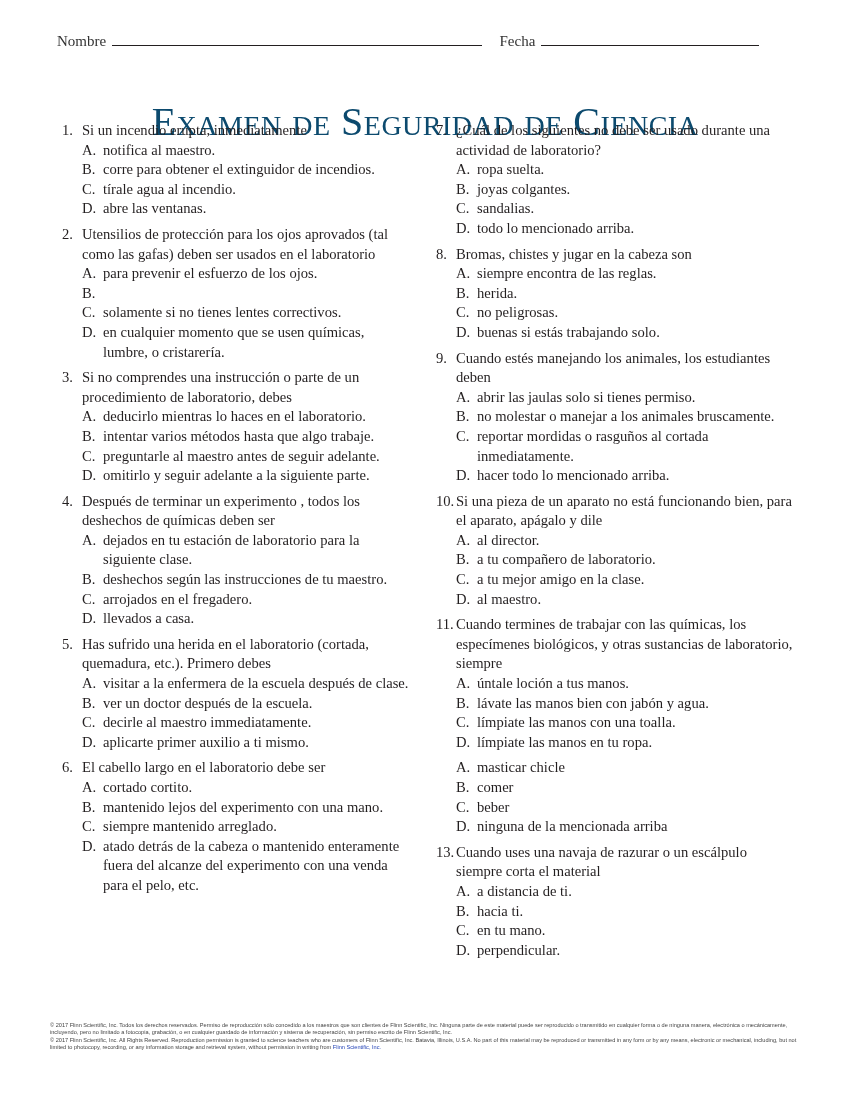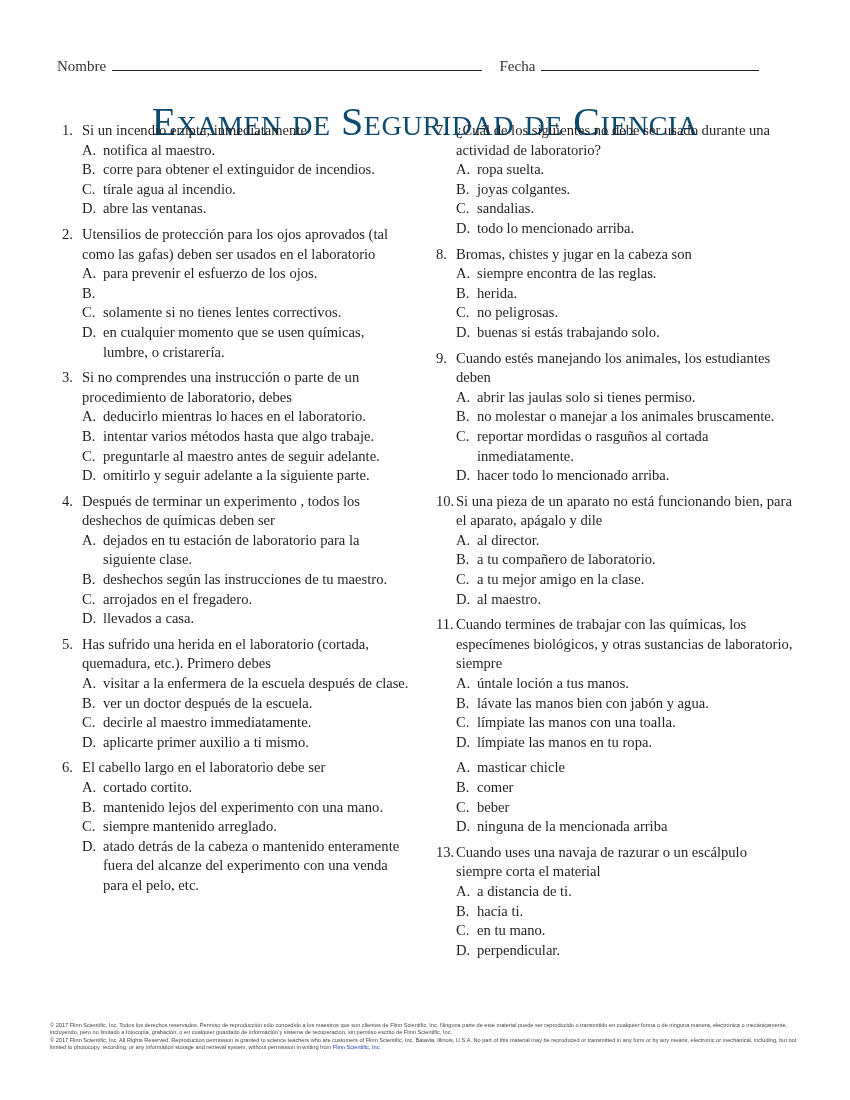--- a/index.html
+++ b/index.html
@@ -2,21 +2,21 @@
 <html><head>
 <meta charset="utf-8">
 <style>
   html, body { margin: 0; padding: 0; background: #ffffff; }
   body {
     width: 850px; height: 1100px; position: relative; overflow: hidden;
     font-family: "Liberation Serif", "DejaVu Serif", serif;
     color: #231f20;
   }
   .header-line {
-    position: absolute; top: 57px; left: 57px; width: 720px; height: 20px;
+    position: absolute; top: 32px; left: 57px; width: 720px; height: 20px;
     font-size: 15px; display: flex; align-items: baseline; justify-content: center;
   }
   .header-line .lbl { color: #333; }
   .header-line .blank {
     display: inline-block; border-bottom: 1px solid #231f20; height: 13px;
     margin-left: 6px; margin-right: 18px;
   }
   .title {
     position: absolute; top: 72px; left: 0; width: 850px; text-align: center;
     font-size: 40px; font-variant: small-caps; letter-spacing: 0.5px;

